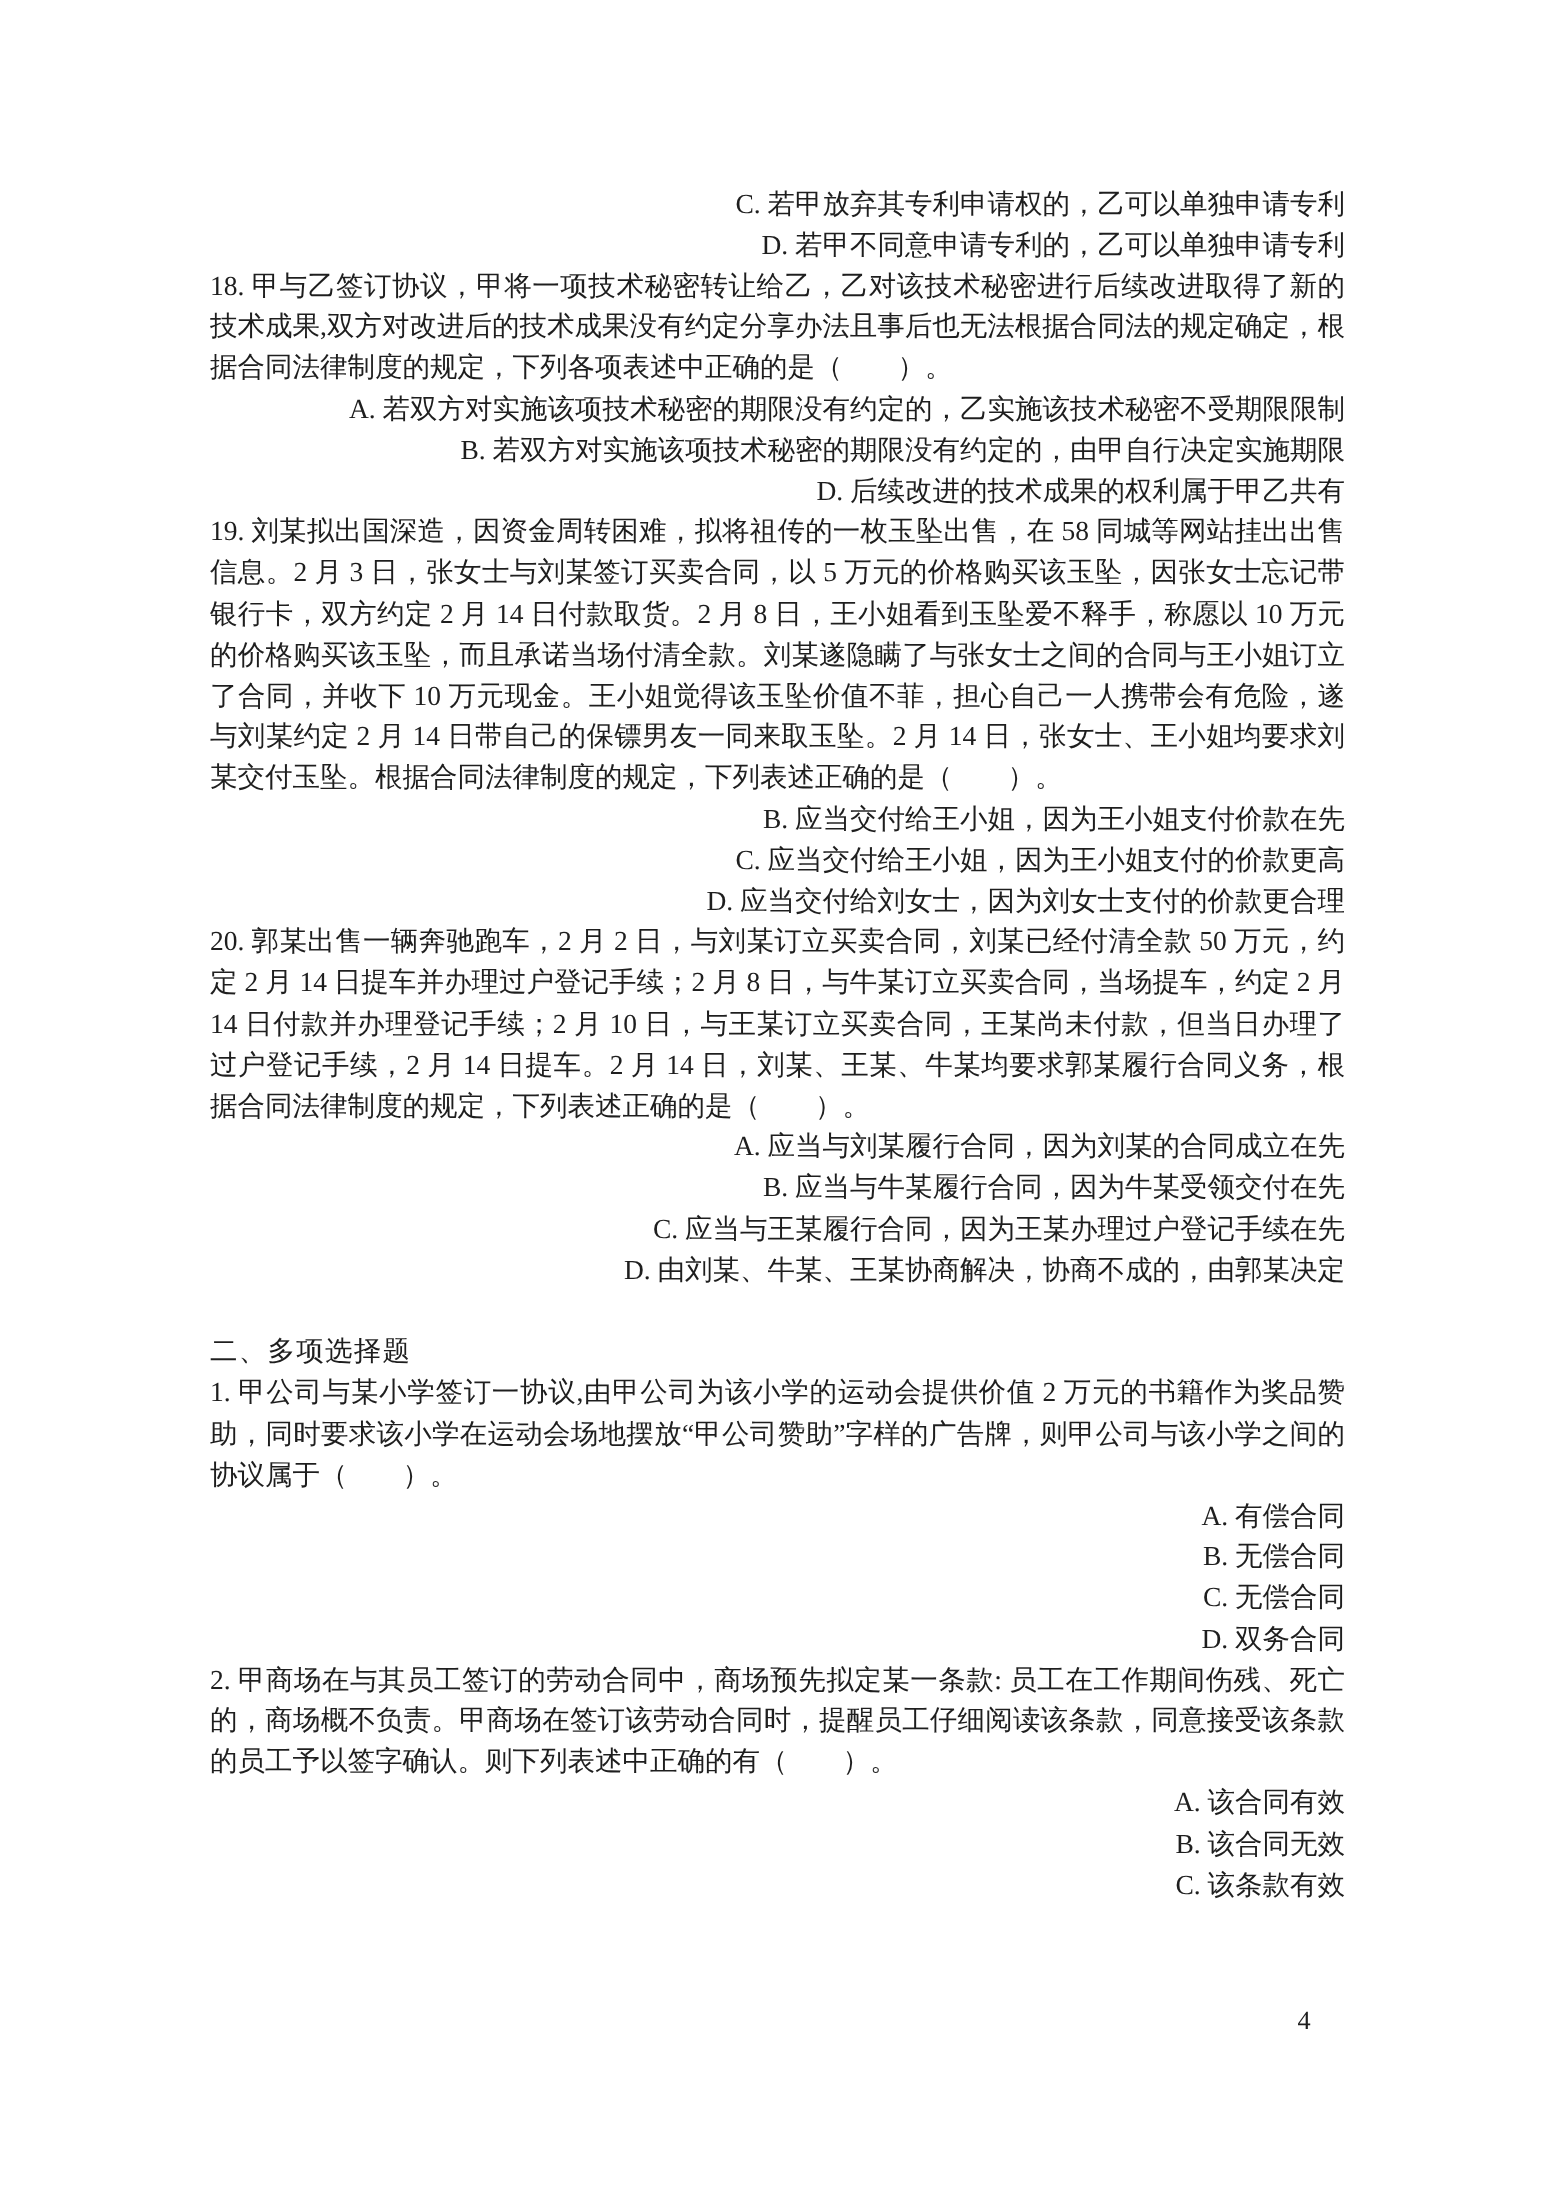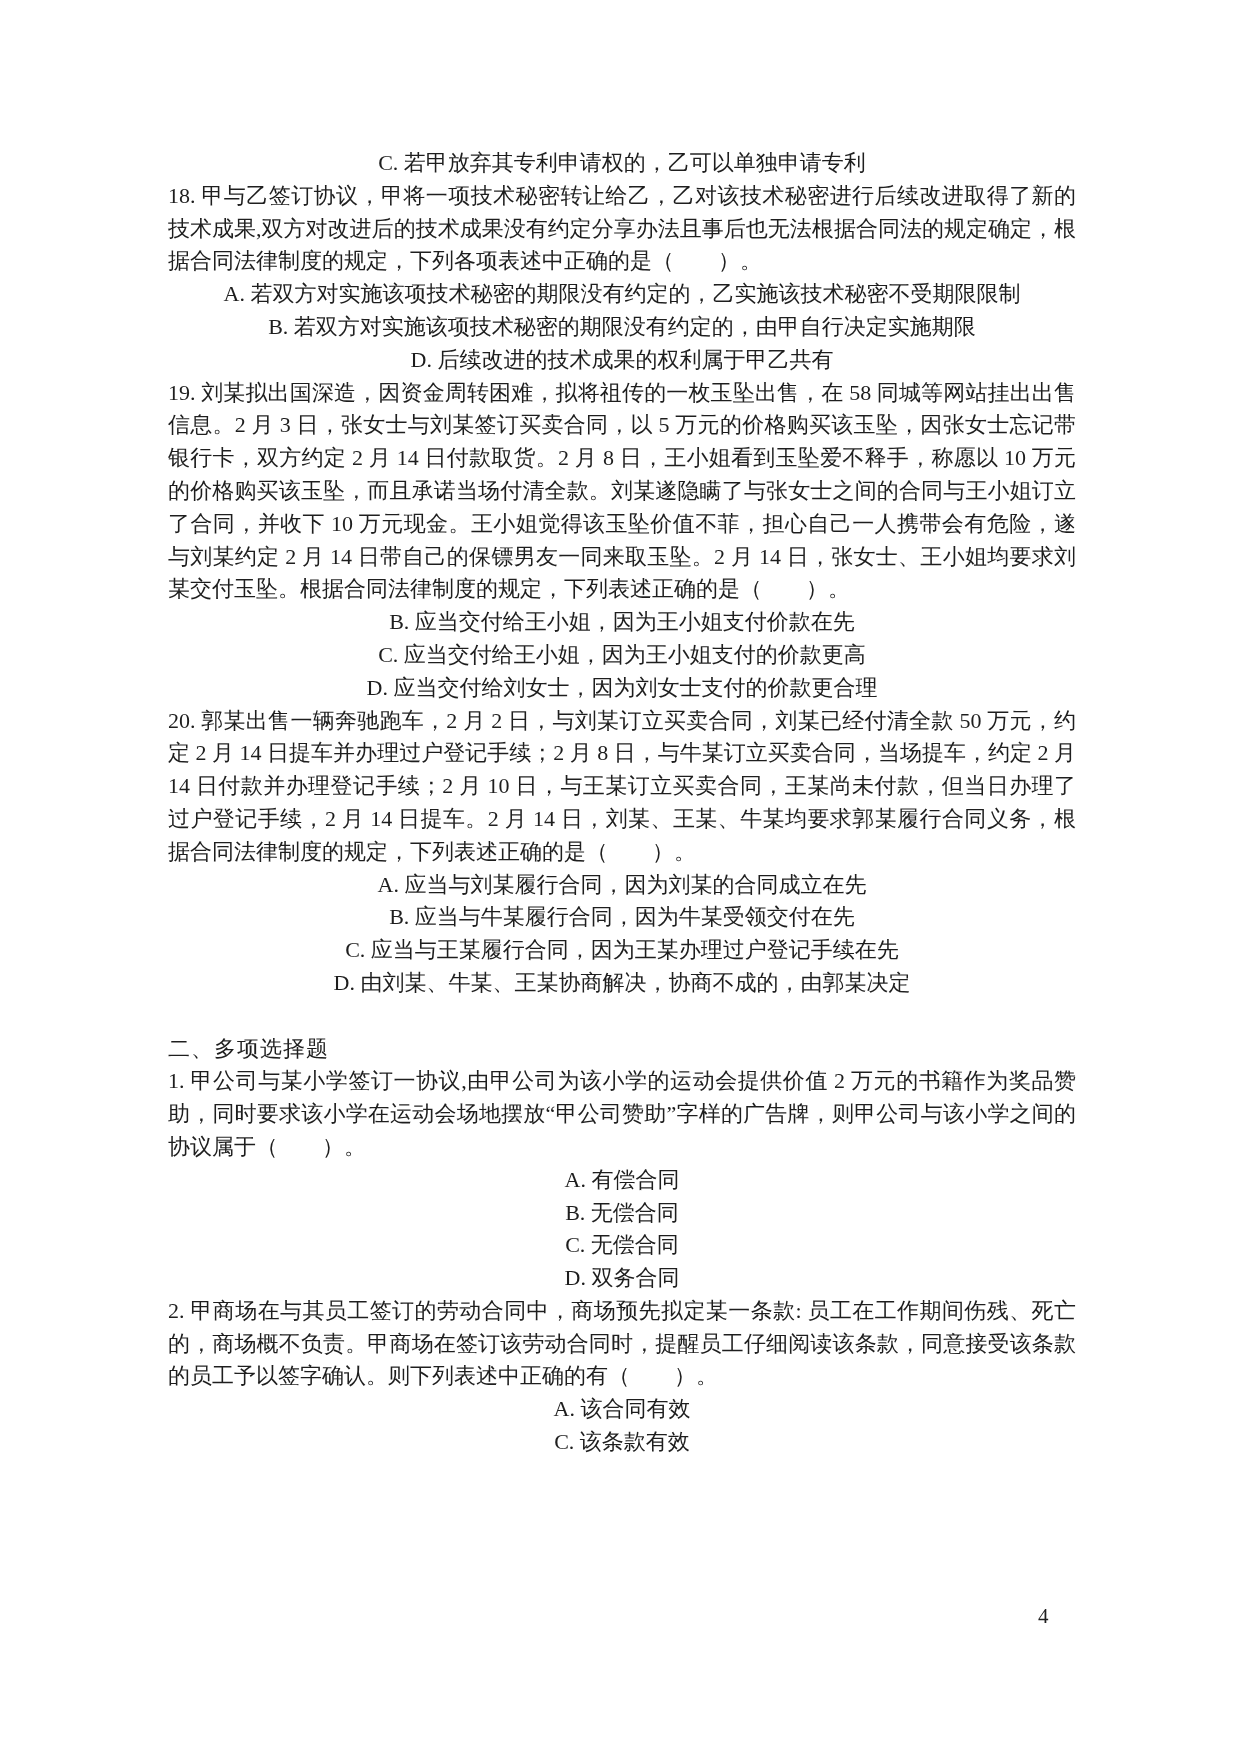--- a/index.html
+++ b/index.html
@@ -25,21 +25,21 @@
     font-size: 22px;
     line-height: 32.8px;
   }
   .page-body p { margin: 0; }
   .stem {
     text-align: justify;
     text-justify: inter-character;
     font-family: Liberation Serif, serif;
   }
   .option {
-    text-align: center;
+    text-align: right;
   }
   .heading {
     font-weight: 400;
     margin-top: 32.8px !important;
     letter-spacing: 1px;
   }
   .page-number {
     position: absolute;
     top: 1601px;
     left: 1038px;
@@ -47,20 +47,21 @@
     color: #1e1e1e;
     line-height: 30px;
   }
 </style>
 </head>
 <body>
 
 <div class="page">
   <div class="page-body">
       <p class="option">C. 若甲放弃其专利申请权的，乙可以单独申请专利</p>
+      <p class="option">D. 若甲不同意申请专利的，乙可以单独申请专利</p>
       <p class="stem">18. 甲与乙签订协议，甲将一项技术秘密转让给乙，乙对该技术秘密进行后续改进取得了新的技术成果,双方对改进后的技术成果没有约定分享办法且事后也无法根据合同法的规定确定，根据合同法律制度的规定，下列各项表述中正确的是（　　）。</p>
       <p class="option">A. 若双方对实施该项技术秘密的期限没有约定的，乙实施该技术秘密不受期限限制</p>
       <p class="option">B. 若双方对实施该项技术秘密的期限没有约定的，由甲自行决定实施期限</p>
       <p class="option">D. 后续改进的技术成果的权利属于甲乙共有</p>
       <p class="stem">19. 刘某拟出国深造，因资金周转困难，拟将祖传的一枚玉坠出售，在 58 同城等网站挂出出售信息。2 月 3 日，张女士与刘某签订买卖合同，以 5 万元的价格购买该玉坠，因张女士忘记带银行卡，双方约定 2 月 14 日付款取货。2 月 8 日，王小姐看到玉坠爱不释手，称愿以 10 万元的价格购买该玉坠，而且承诺当场付清全款。刘某遂隐瞒了与张女士之间的合同与王小姐订立了合同，并收下 10 万元现金。王小姐觉得该玉坠价值不菲，担心自己一人携带会有危险，遂与刘某约定 2 月 14 日带自己的保镖男友一同来取玉坠。2 月 14 日，张女士、王小姐均要求刘某交付玉坠。根据合同法律制度的规定，下列表述正确的是（　　）。</p>
       <p class="option">B. 应当交付给王小姐，因为王小姐支付价款在先</p>
       <p class="option">C. 应当交付给王小姐，因为王小姐支付的价款更高</p>
       <p class="option">D. 应当交付给刘女士，因为刘女士支付的价款更合理</p>
       <p class="stem">20. 郭某出售一辆奔驰跑车，2 月 2 日，与刘某订立买卖合同，刘某已经付清全款 50 万元，约定 2 月 14 日提车并办理过户登记手续；2 月 8 日，与牛某订立买卖合同，当场提车，约定 2 月 14 日付款并办理登记手续；2 月 10 日，与王某订立买卖合同，王某尚未付款，但当日办理了过户登记手续，2 月 14 日提车。2 月 14 日，刘某、王某、牛某均要求郭某履行合同义务，根据合同法律制度的规定，下列表述正确的是（　　）。</p>
       <p class="option">A. 应当与刘某履行合同，因为刘某的合同成立在先</p>
@@ -68,16 +69,17 @@
       <p class="option">C. 应当与王某履行合同，因为王某办理过户登记手续在先</p>
       <p class="option">D. 由刘某、牛某、王某协商解决，协商不成的，由郭某决定</p>
       <p class="heading">二、多项选择题</p>
       <p class="stem">1. 甲公司与某小学签订一协议,由甲公司为该小学的运动会提供价值 2 万元的书籍作为奖品赞助，同时要求该小学在运动会场地摆放“甲公司赞助”字样的广告牌，则甲公司与该小学之间的协议属于（　　）。</p>
       <p class="option">A. 有偿合同</p>
       <p class="option">B. 无偿合同</p>
       <p class="option">C. 无偿合同</p>
       <p class="option">D. 双务合同</p>
       <p class="stem">2. 甲商场在与其员工签订的劳动合同中，商场预先拟定某一条款: 员工在工作期间伤残、死亡的，商场概不负责。甲商场在签订该劳动合同时，提醒员工仔细阅读该条款，同意接受该条款的员工予以签字确认。则下列表述中正确的有（　　）。</p>
       <p class="option">A. 该合同有效</p>
+      <p class="option">B. 该合同无效</p>
       <p class="option">C. 该条款有效</p>
     </div>
   <div class="page-number">4</div>
 </div>
 
 </body></html>

